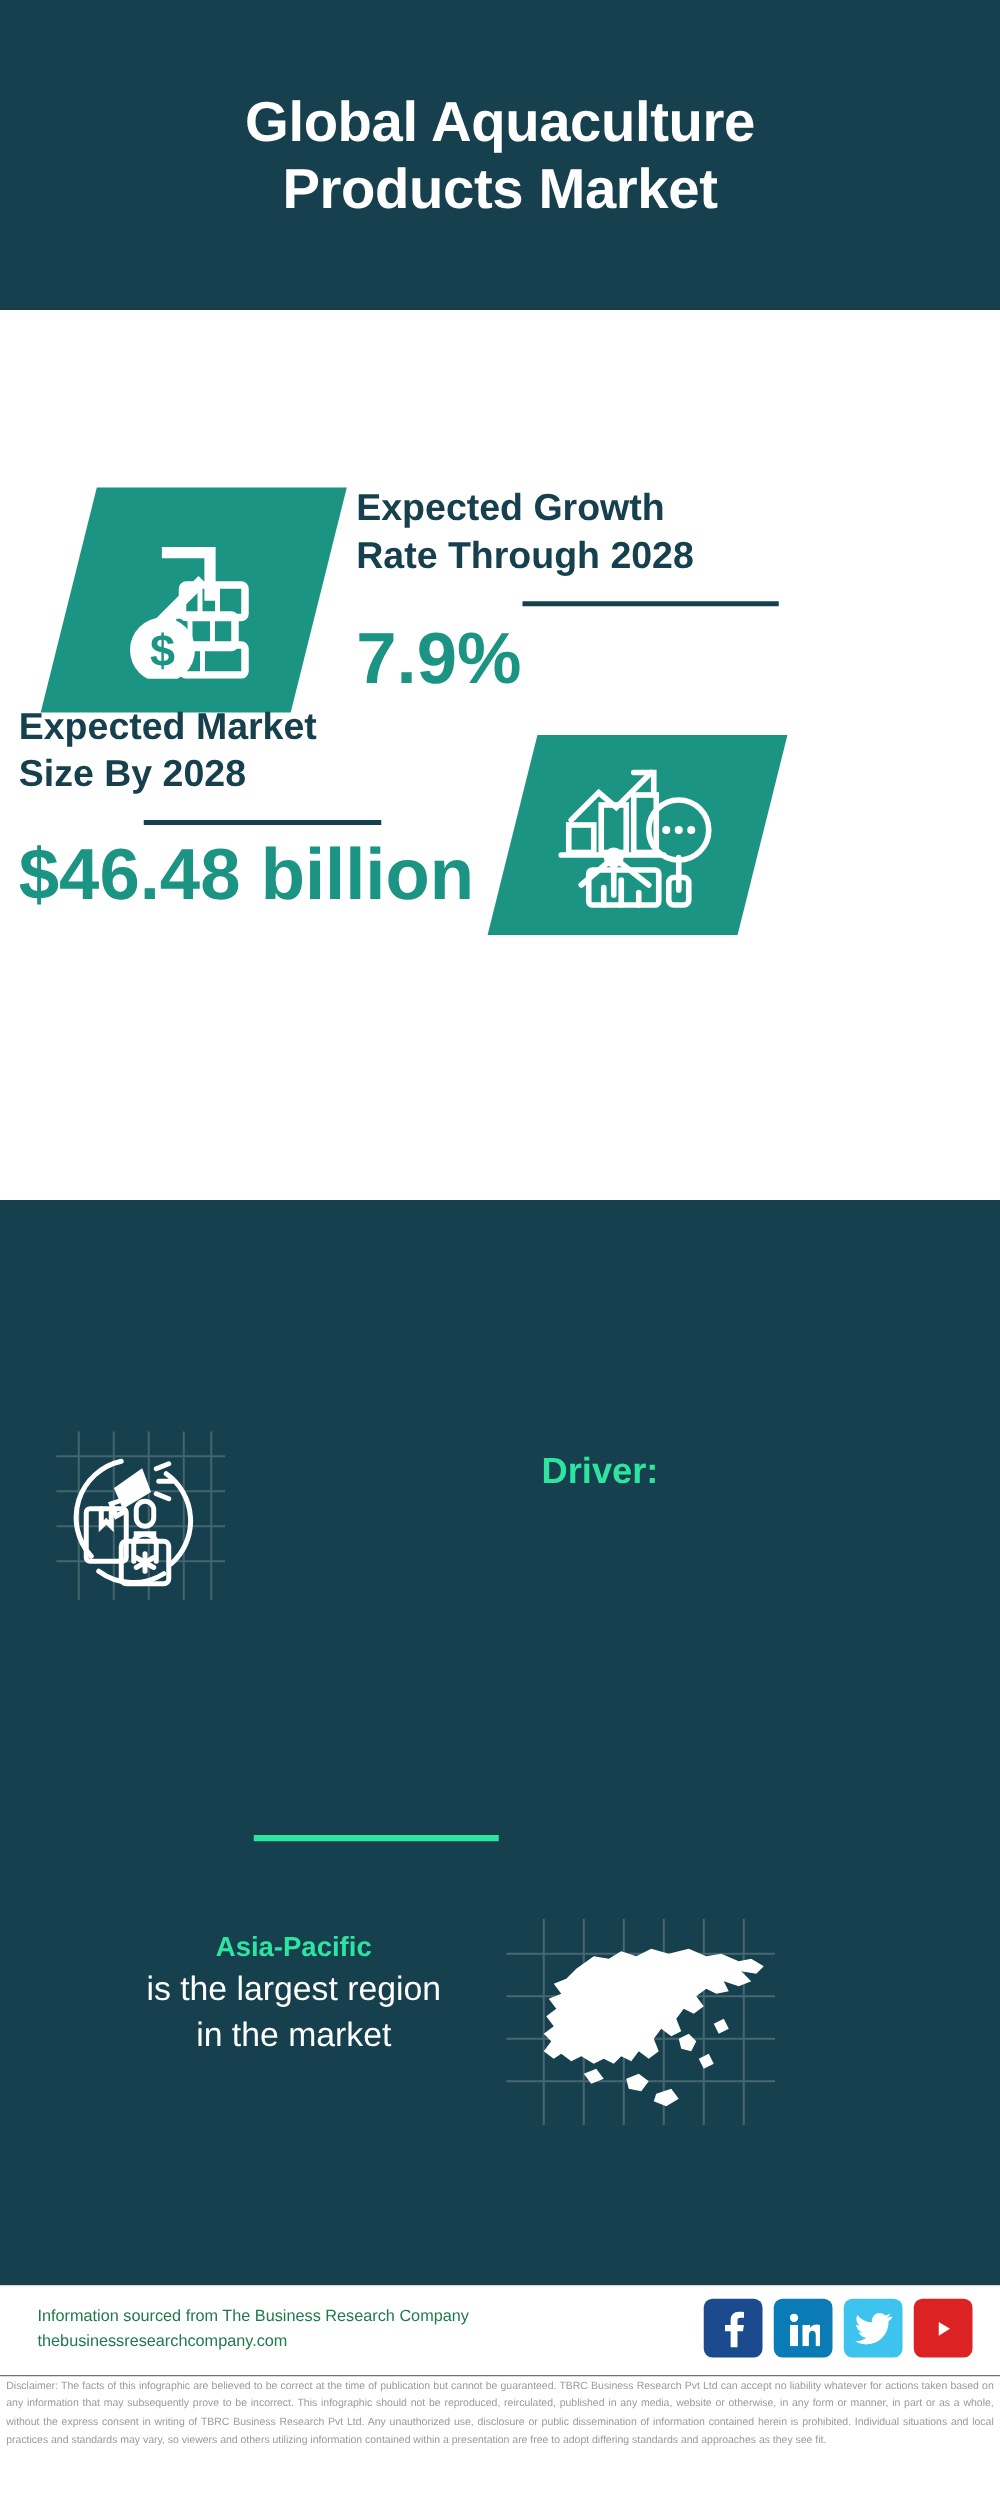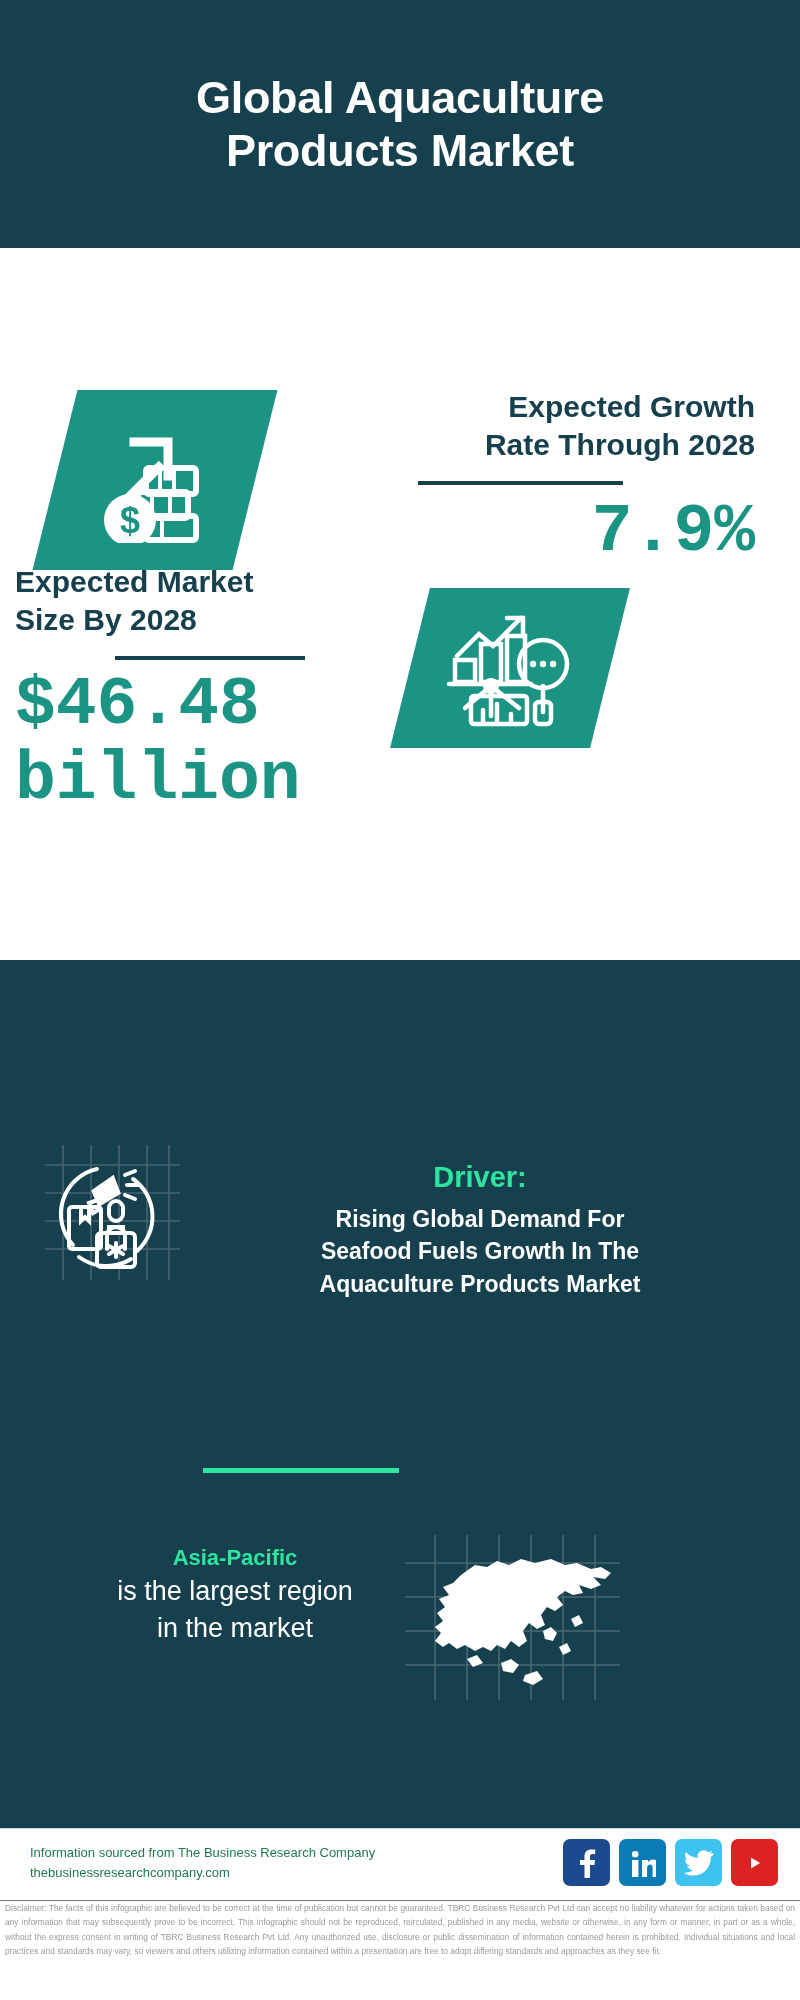--- a/index.html
+++ b/index.html
@@ -61,41 +61,40 @@
     inset: 0;
     transform: skewX(14deg);
     display: flex;
     align-items: center;
     justify-content: center;
   }
   .stat1-text {
     position: absolute;
     left: 285px; top: 140px;
     width: 470px;
-    text-align: right;
+    text-align: left;
   }
   .stat-label {
     color: #16404d;
     font-size: 30px;
     font-weight: bold;
     line-height: 1.28;
     white-space: pre-line;
   }
   .rule-dark {
     width: 205px;
     height: 4px;
     background: #16404d;
     margin: 16px auto 10px auto;
   }
   .stat-value-teal {
     color: #1c9484;
-    font-size: 68px;
+    font-size: 58px;
     font-weight: bold;
     line-height: 1.1;
-    font-family: Liberation Mono, monospace;
   }
 
   
   .stat2-text {
     position: absolute;
     left: 15px; top: 315px;
     width: 390px;
   }
   .rule-dark2 {
     width: 190px;
@@ -368,23 +367,20 @@
         <path d="M64 88 L64 82 L78 82 L78 88"></path>
         <line x1="71" y1="98" x2="71" y2="112"></line>
         <line x1="64" y1="101" x2="78" y2="109"></line>
         <line x1="78" y1="101" x2="64" y2="109"></line>
       </g>
     </svg>
   </div>
 
   <div class="driver-text">
     <div class="driver-head">Driver:</div>
-    <div class="driver-body">Rising Global Demand For
-Seafood Fuels Growth In The
-Aquaculture Products Market</div>
   </div>
 
   <div class="rule-green"></div>
 
   <div class="region-text">
     <div class="region-head">Asia-Pacific</div>
     <div class="region-body">is the largest region
 in the market</div>
   </div>
 

